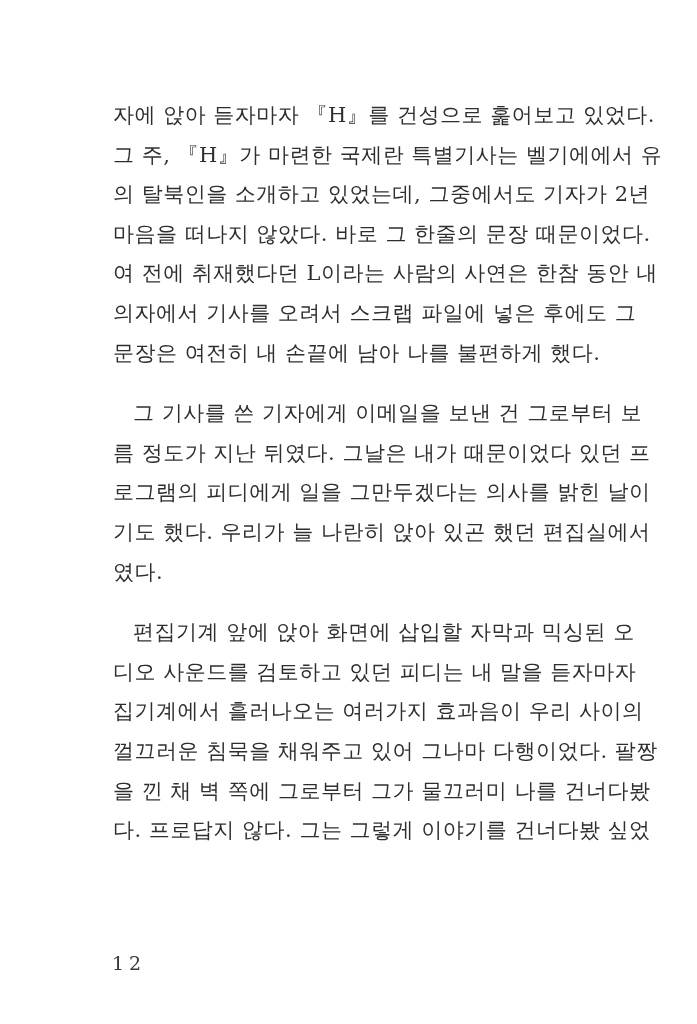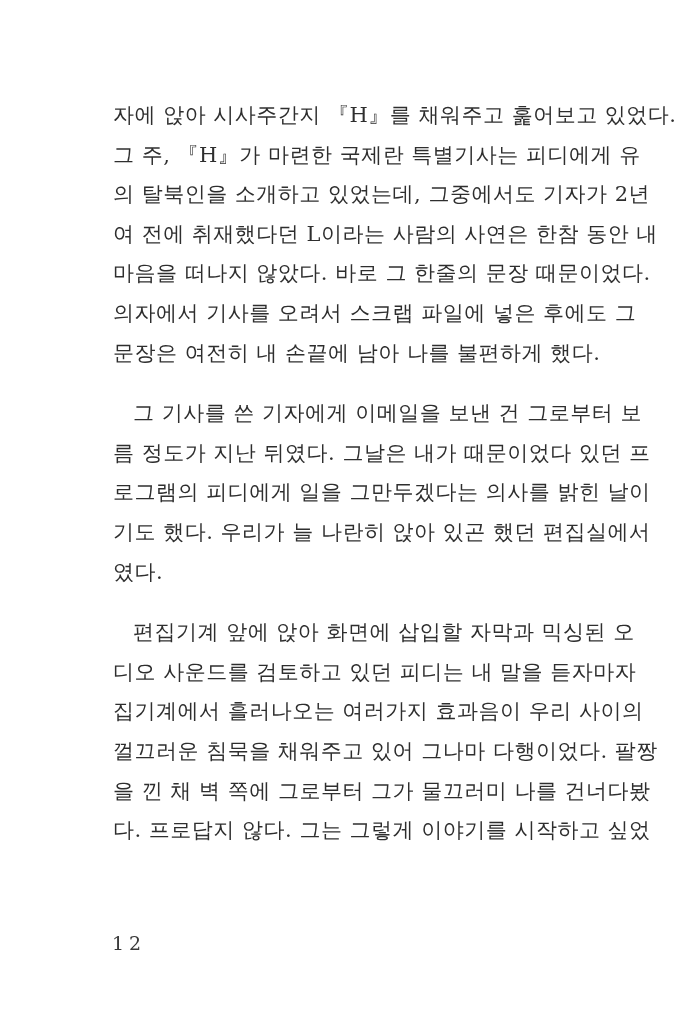--- a/index.html
+++ b/index.html
@@ -40,45 +40,45 @@
       -moz-text-align-last: left;
     }
     
     .line.indent {
       padding-left: 20px;
       margin-top: 21px;
     }
     .page-number {
       position: absolute;
       left: 112px;
-      top: 928px;
+      top: 948px;
       font-size: 19px;
       line-height: 30px;
       letter-spacing: 5px;
       color: #3a3a3a;
     }
   </style>
 </head>
 <body>
 
 <div class="book-page">
   <div class="text-block">
-    <div class="line">자에 앉아 시사주간지 『H』를 채워주고 훑어보고 있었다.</div>
-    <div class="line">그 주, 『H』가 마련한 국제란 특별기사는 피디에게 유</div>
+    <div class="line">자에 앉아 듣자마자 『H』를 건성으로 훑어보고 있었다.</div>
+    <div class="line">그 주, 『H』가 마련한 국제란 특별기사는 벨기에에서 유</div>
     <div class="line">의 탈북인을 소개하고 있었는데, 그중에서도 기자가 2년</div>
+    <div class="line">마음을 떠나지 않았다. 바로 그 한줄의 문장 때문이었다.</div>
     <div class="line">여 전에 취재했다던 L이라는 사람의 사연은 한참 동안 내</div>
-    <div class="line">마음을 떠나지 않았다. 바로 그 한줄의 문장 때문이었다.</div>
     <div class="line">의자에서 기사를 오려서 스크랩 파일에 넣은 후에도 그</div>
     <div class="line short">문장은 여전히 내 손끝에 남아 나를 불편하게 했다.</div>
     <div class="line indent">그 기사를 쓴 기자에게 이메일을 보낸 건 그로부터 보</div>
     <div class="line">름 정도가 지난 뒤였다. 그날은 내가 때문이었다 있던 프</div>
     <div class="line">로그램의 피디에게 일을 그만두겠다는 의사를 밝힌 날이</div>
     <div class="line">기도 했다. 우리가 늘 나란히 앉아 있곤 했던 편집실에서</div>
     <div class="line short">였다.</div>
     <div class="line indent">편집기계 앞에 앉아 화면에 삽입할 자막과 믹싱된 오</div>
     <div class="line">디오 사운드를 검토하고 있던 피디는 내 말을 듣자마자</div>
     <div class="line">집기계에서 흘러나오는 여러가지 효과음이 우리 사이의</div>
     <div class="line">껄끄러운 침묵을 채워주고 있어 그나마 다행이었다. 팔짱</div>
     <div class="line">을 낀 채 벽 쪽에 그로부터 그가 물끄러미 나를 건너다봤</div>
-    <div class="line">다. 프로답지 않다. 그는 그렇게 이야기를 시작하고 싶었</div>
+    <div class="line">다. 프로답지 않다. 그는 그렇게 이야기를 건너다봤 싶었</div>
   </div>
   <div class="page-number">12</div>
 </div>
 
 </body></html>

